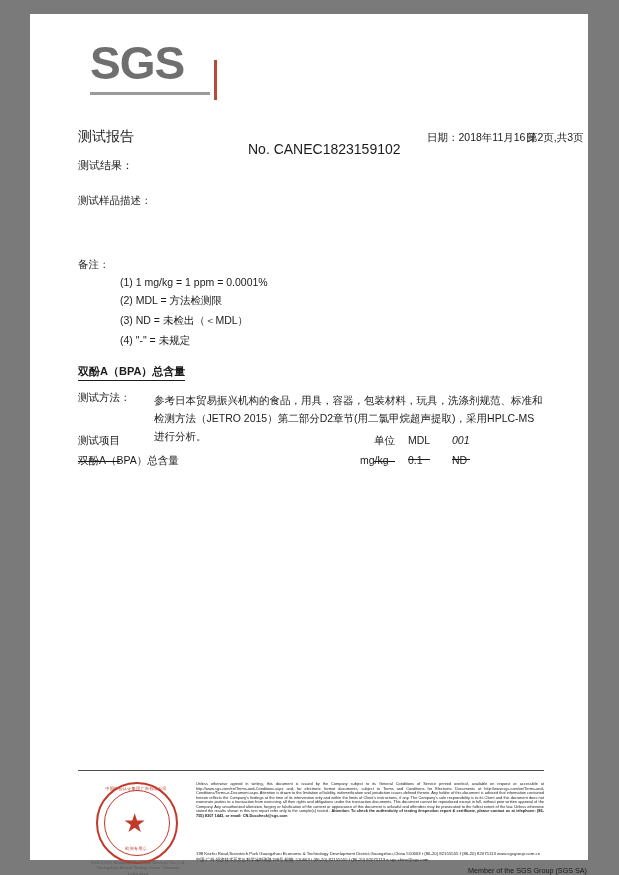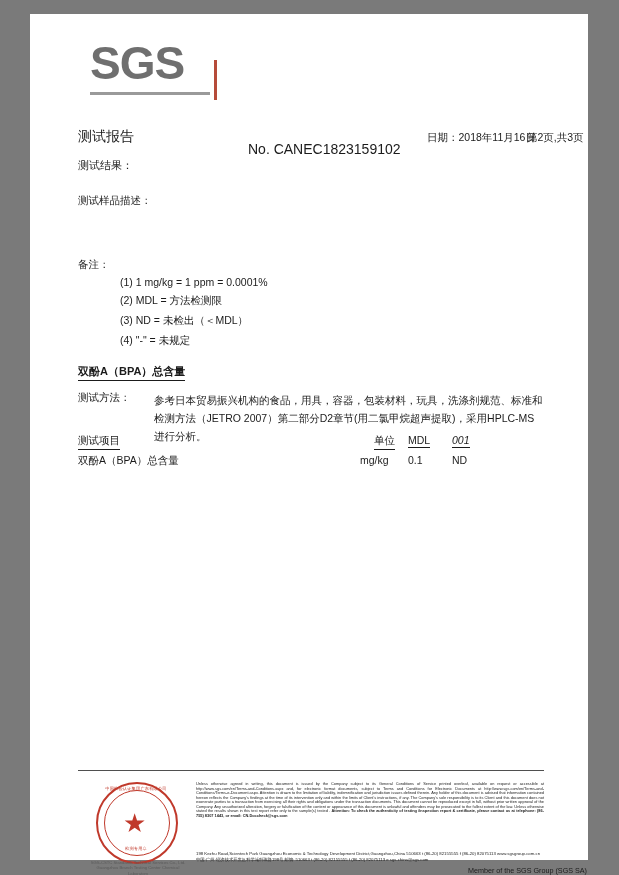--- a/index.html
+++ b/index.html
@@ -172,21 +172,21 @@
     top: 420px;
     width: 466px;
     font-size: 10.5px;
     color: #1b1b1b;
   }
   .res-head .h {
     position: absolute;
     top: 0;
     font-weight: normal;
     border-bottom: 1px solid #1b1b1b;
-    padding-bottom: 1px;
+    padding-bottom: 13px;
   }
   .h-item { left: 0; }
   .h-unit { left: 296px; }
   .h-mdl  { left: 330px; }
   .h-001  { left: 374px; font-style: italic; }
   .res-row {
     position: absolute;
     left: 48px;
     top: 440px;
     width: 466px;
@@ -322,21 +322,21 @@
   <div class="lbl-remark">备注：</div>
   <div class="remark-list">
     <div>(1) 1 mg/kg = 1 ppm = 0.0001%</div>
     <div>(2) MDL = 方法检测限</div>
     <div>(3) ND = 未检出（＜MDL）</div>
     <div>(4) "-" = 未规定</div>
   </div>
 
   <div class="sec-bpa">双酚A（BPA）总含量</div>
   <div class="lbl-method">测试方法：</div>
-  <div class="method-body">参考日本贸易振兴机构的食品，用具，容器，包装材料，玩具，洗涤剂规范、标准和检测方法（JETRO 2007）第二部分D2章节(用二氯甲烷超声提取)，采用HPLC-MS进行分析。</div>
+  <div class="method-body">参考日本贸易振兴机构的食品，用具，容器，包装材料，玩具，洗涤剂规范、标准和检测方法（JETRO 2015）第二部分D2章节(用二氯甲烷超声提取)，采用HPLC-MS进行分析。</div>
 
   <div class="res-head">
     <span class="h h-item">测试项目</span>
     <span class="h h-unit">单位</span>
     <span class="h h-mdl">MDL</span>
     <span class="h h-001">001</span>
   </div>
   <div class="res-row">
     <span class="r-item">双酚A（BPA）总含量</span>
     <span class="r-unit">mg/kg</span>

